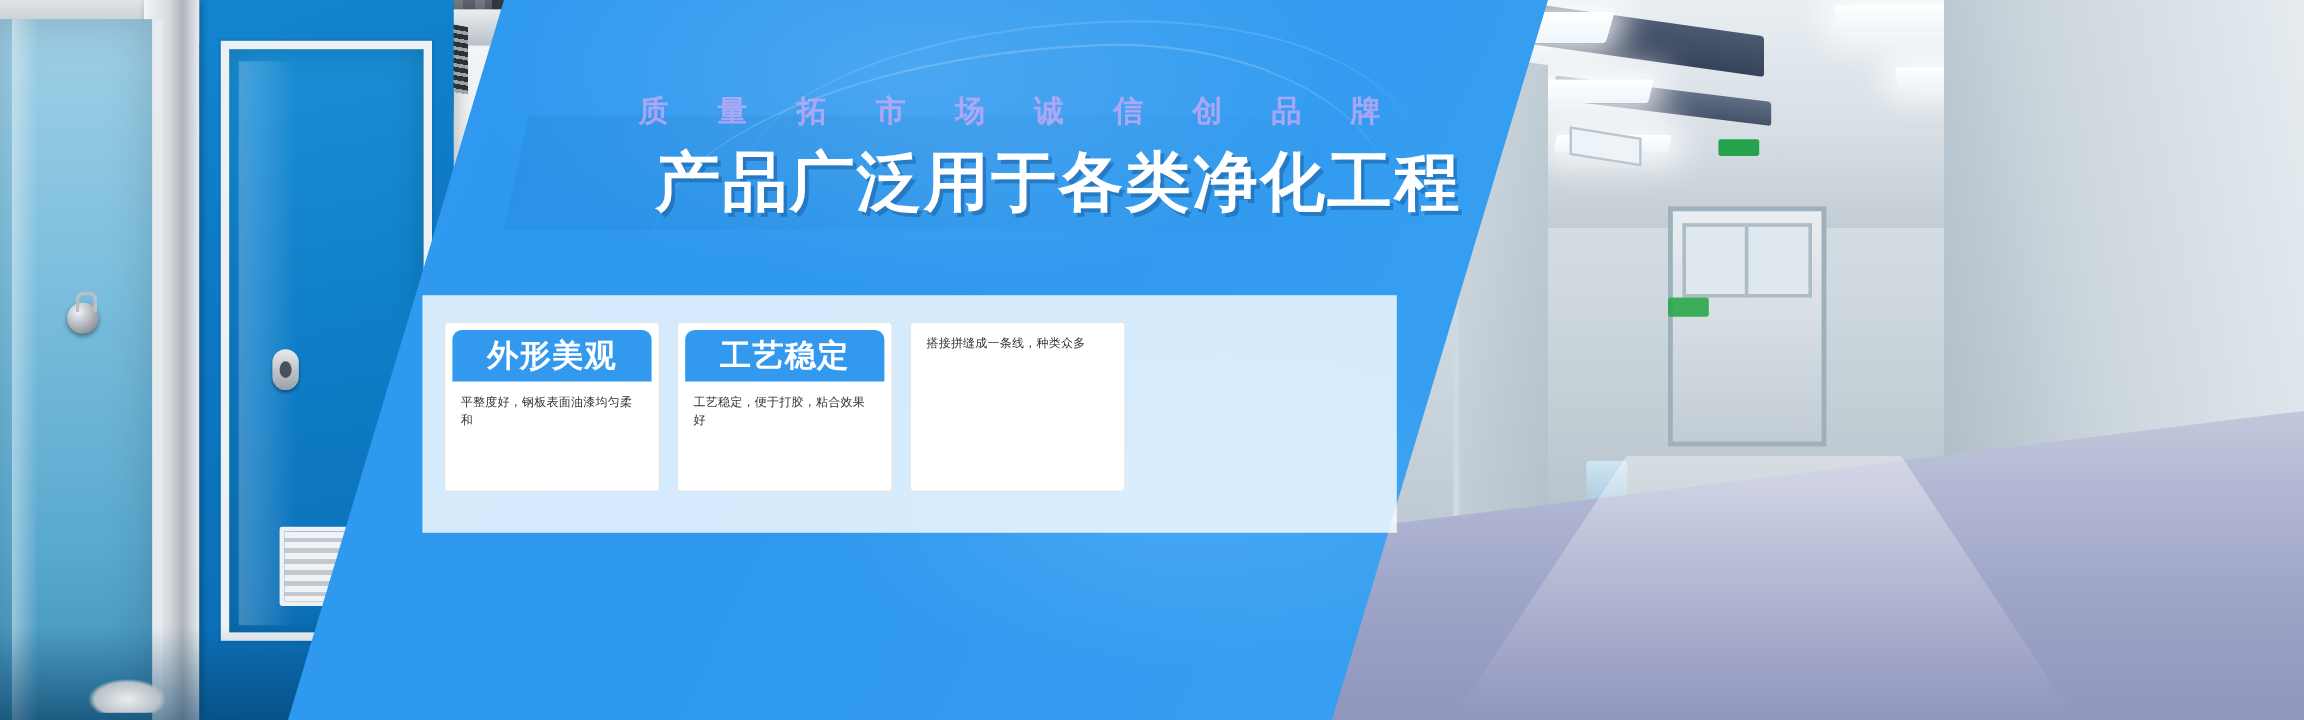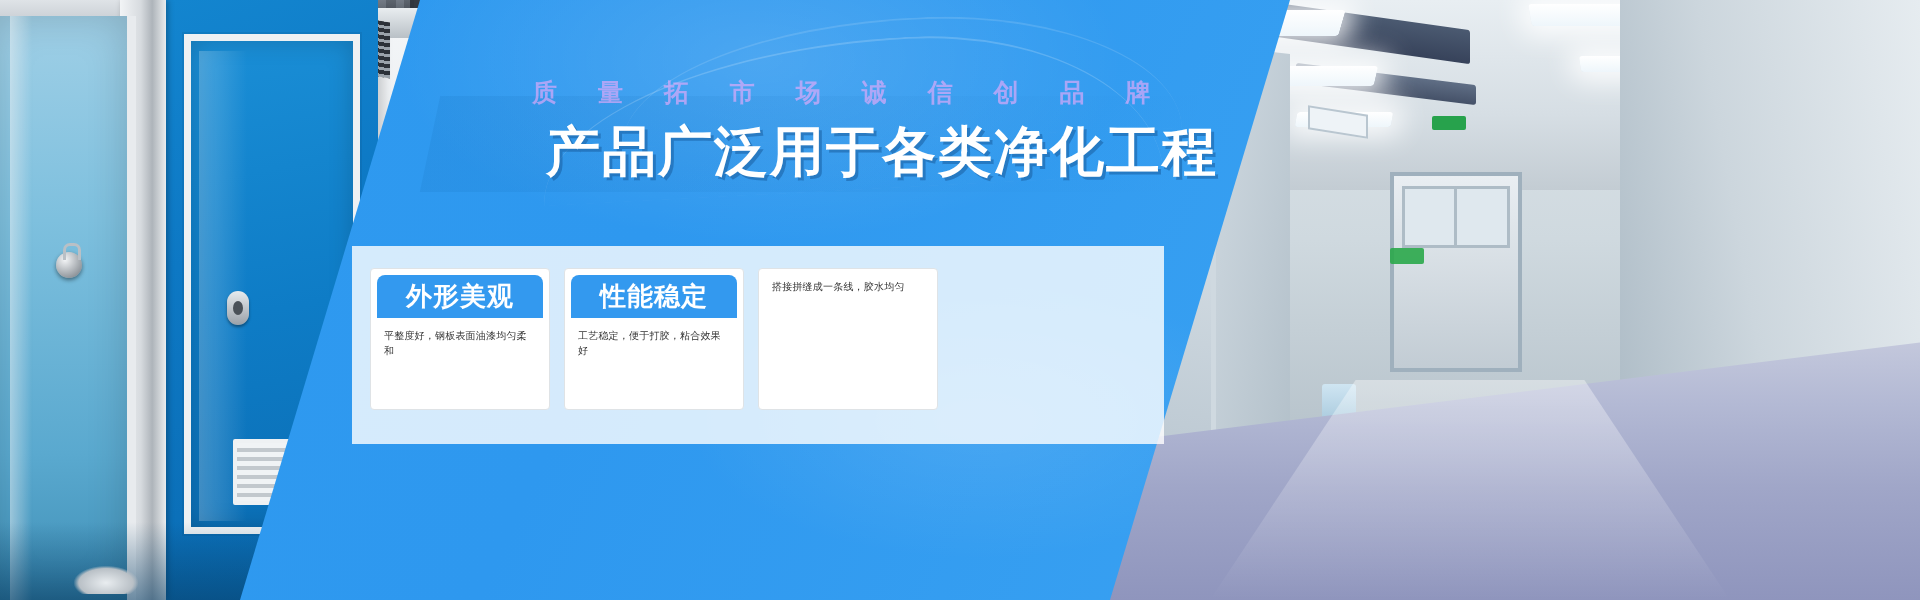--- a/index.html
+++ b/index.html
@@ -374,24 +374,24 @@
   </div>
 
   <div class="cards">
 
     <div class="card">
       <div class="card-head">外形美观</div>
       <div class="card-body">平整度好，钢板表面油漆均匀柔和</div>
     </div>
 
     <div class="card">
-      <div class="card-head">性能稳定</div>
+      <div class="card-head">工艺稳定</div>
       <div class="card-body">工艺稳定，便于打胶，粘合效果好</div>
     </div>
 
 
     <div class="card">
-      <div class="card-body">搭接拼缝成一条线，胶水均匀</div>
+      <div class="card-body">搭接拼缝成一条线，种类众多</div>
     </div>
 
   </div>
 
 </div>
 
 </body></html>

